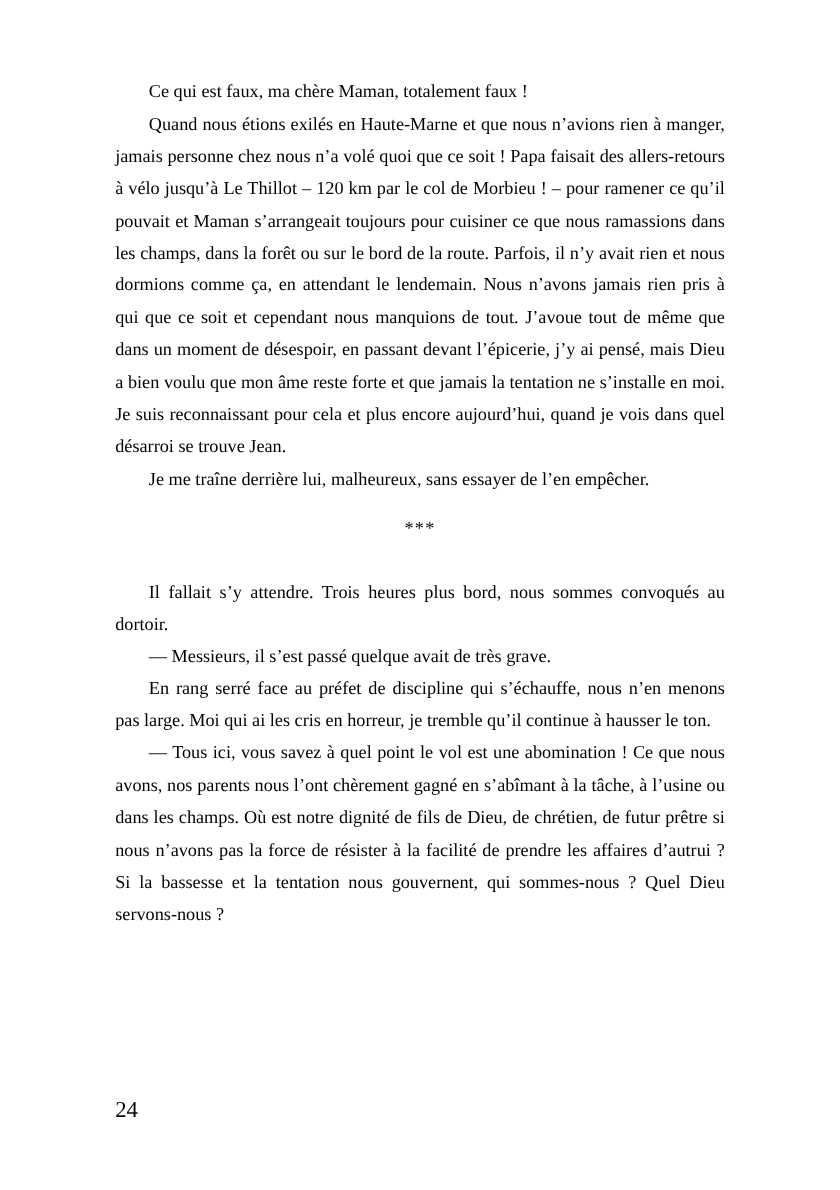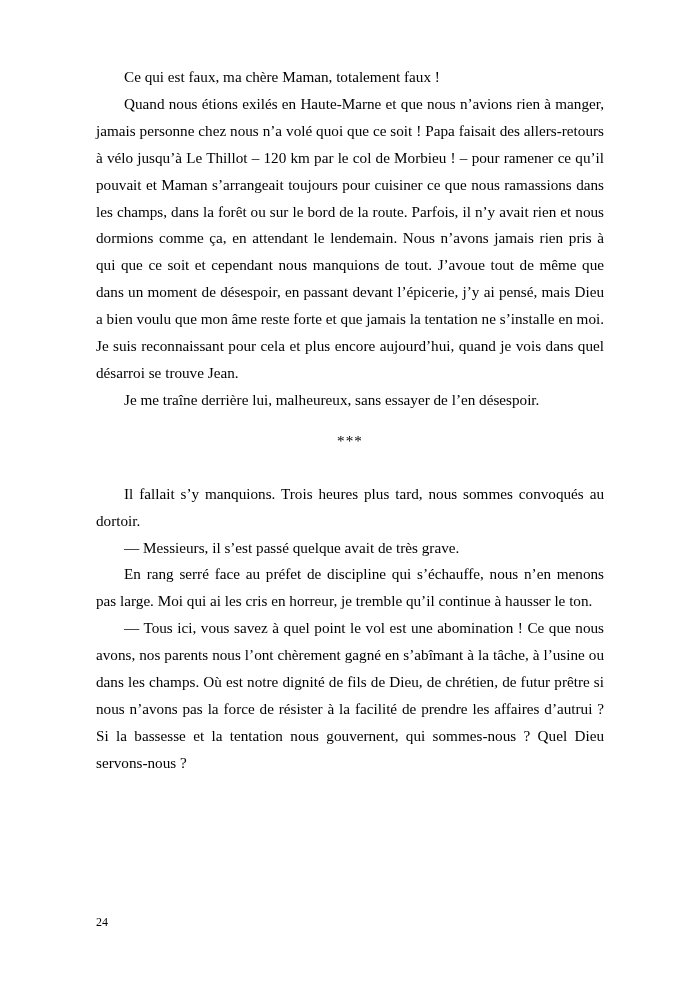--- a/index.html
+++ b/index.html
@@ -44,40 +44,40 @@
   .spacer-before-divider {
     height: 14px;
   }
   .spacer-after-divider {
     height: 26px;
   }
   .folio {
     position: absolute;
     left: 96px;
     top: 915px;
-    font-size: 12px;
+    font-size: 19px;
     line-height: 1.2;
   }
 </style>
 </head>
 <body>
 
 <div class="page">
 
   <div class="content">
 
     <p class="para">Ce qui est faux, ma chère Maman, totalement faux !</p>
     <p class="para">Quand nous étions exilés en Haute-Marne et que nous n’avions rien à manger, jamais personne chez nous n’a volé quoi que ce soit ! Papa faisait des allers-retours à vélo jusqu’à Le Thillot – 120 km par le col de Morbieu ! – pour ramener ce qu’il pouvait et Maman s’arrangeait toujours pour cuisiner ce que nous ramassions dans les champs, dans la forêt ou sur le bord de la route. Parfois, il n’y avait rien et nous dormions comme ça, en attendant le lendemain. Nous n’avons jamais rien pris à qui que ce soit et cependant nous manquions de tout. J’avoue tout de même que dans un moment de désespoir, en passant devant l’épicerie, j’y ai pensé, mais Dieu a bien voulu que mon âme reste forte et que jamais la tentation ne s’installe en moi. Je suis reconnaissant pour cela et plus encore aujourd’hui, quand je vois dans quel désarroi se trouve Jean.</p>
-    <p class="para">Je me traîne derrière lui, malheureux, sans essayer de l’en désespoir.</p>
+    <p class="para">Je me traîne derrière lui, malheureux, sans essayer de l’en empêcher.</p>
 
     <div class="spacer-before-divider"></div>
     <p class="divider">***</p>
     <div class="spacer-after-divider"></div>
 
-    <p class="para">Il fallait s’y manquions. Trois heures plus tard, nous sommes convoqués au dortoir.</p>
+    <p class="para">Il fallait s’y attendre. Trois heures plus bord, nous sommes convoqués au dortoir.</p>
     <p class="para">— Messieurs, il s’est passé quelque avait de très grave.</p>
     <p class="para">En rang serré face au préfet de discipline qui s’échauffe, nous n’en menons pas large. Moi qui ai les cris en horreur, je tremble qu’il continue à hausser le ton.</p>
     <p class="para">— Tous ici, vous savez à quel point le vol est une abomination ! Ce que nous avons, nos parents nous l’ont chèrement gagné en s’abîmant à la tâche, à l’usine ou dans les champs. Où est notre dignité de fils de Dieu, de chrétien, de futur prêtre si nous n’avons pas la force de résister à la facilité de prendre les affaires d’autrui ? Si la bassesse et la tentation nous gouvernent, qui sommes-nous ? Quel Dieu servons-nous ?</p>
 
   </div>
 
   <div class="folio">24</div>
 
 </div>
 

